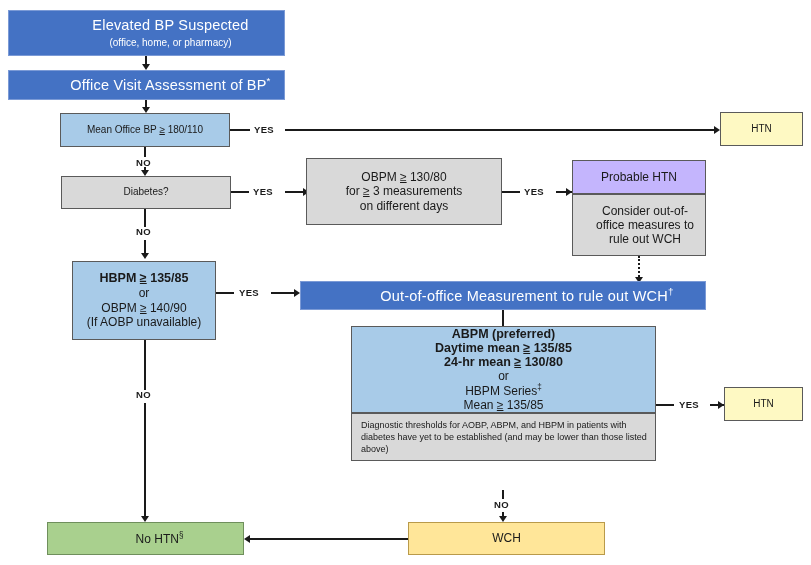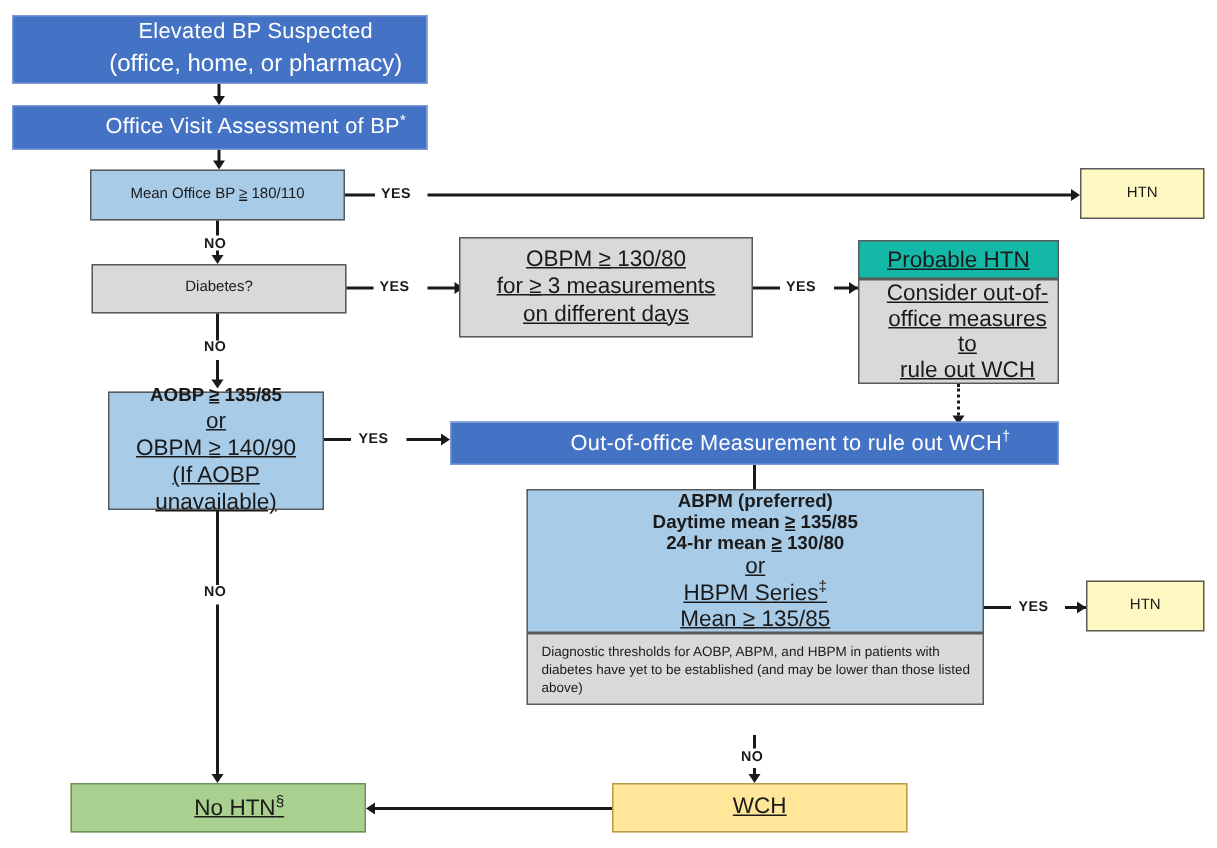--- a/index.html
+++ b/index.html
@@ -33,44 +33,44 @@
     border-color: #7b9ad6;
     padding-left: 48px;
   }
   .box.blue-light { background: #a8cbe8; border-color: #5a5a5a; }
   .box.grey       { background: #d9d9d9; border-color: #5a5a5a; }
   .box.pink       { background: #fef9c3; border-color: #5a5a5a; }
   .box.green      { background: #a9d08e; border-color: #6f8f5c; padding-left: 28px; }
   .box.yellow     { background: #ffe699; border-color: #b99a4a; }
 
   .t-title   { font-size: 14.5px; font-weight: 400; letter-spacing: .2px; }
-  .t-sub     { font-size: 16px; font-weight: 400; margin-top: 2px; }
+  .t-sub     { font-size: 10px; font-weight: 400; margin-top: 2px; }
   .t-plain   { font-size: 10px; }
-  .t-plain-s { font-size: 15px; text-decoration: underline; }
+  .t-plain-s { font-size: 12px; }
   .t-bold    { font-size: 12.5px; font-weight: bold; }
   .t-note    { font-size: 9px; line-height: 1.35; text-align: left; }
 
   .stack-box {
     position: absolute;
     box-sizing: border-box;
     display: flex;
     flex-direction: column;
   }
   .stack-part {
     box-sizing: border-box;
     border: 1px solid #5a5a5a;
     display: flex;
     flex-direction: column;
     align-items: center;
     justify-content: center;
     text-align: center;
     color: #1a1a1a;
   }
   .stack-part + .stack-part { border-top: 1px solid #5a5a5a; }
-  .pink-part { background: #14b8a6; }
+  .pink-part { background: #c4b5fd; }
   .grey-part { background: #d9d9d9; }
   .bluelight-part { background: #a8cbe8; }
 
   .note-inner { padding: 5px 8px 5px 9px; align-self: stretch; }
 
   
   .vline, .hline {
     position: absolute;
     background: #1a1a1a;
   }
@@ -162,21 +162,21 @@
   <div class="edge-label" style="left:253px; top:186px;">YES</div>
   <div class="hline" style="left:285px; top:191px; width:20px;"></div>
   <div class="arrow-r" style="left:303px; top:188px;"></div>
 
   <div class="vline" style="left:144px; top:209px; height:18px;"></div>
   <div class="edge-label" style="left:136px; top:226px;">NO</div>
   <div class="vline" style="left:144px; top:240px; height:15px;"></div>
   <div class="arrow-d" style="left:141px; top:253px;"></div>
 
   <div class="box blue-light" style="left:72px; top:261px; width:144px; height:79px;">
-    <div class="t-bold"><span>AOBP </span><span class="ge">≥</span><span> 135/85</span></div>
+    <div class="t-bold"><span>HBPM </span><span class="ge">≥</span><span> 135/85</span></div>
     <div class="t-plain-s">or</div>
     <div class="t-plain-s"><span>OBPM </span><span class="ge">≥</span><span> 140/90</span></div>
     <div class="t-plain-s">(If AOBP unavailable)</div>
   </div>
 
   <div class="hline" style="left:216px; top:292px; width:18px;"></div>
   <div class="edge-label" style="left:239px; top:287px;">YES</div>
   <div class="hline" style="left:271px; top:292px; width:25px;"></div>
   <div class="arrow-r" style="left:294px; top:289px;"></div>
 

